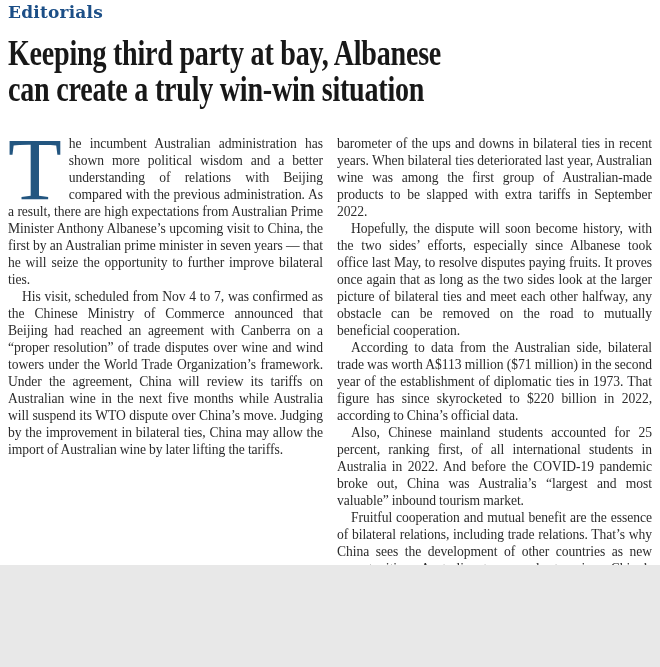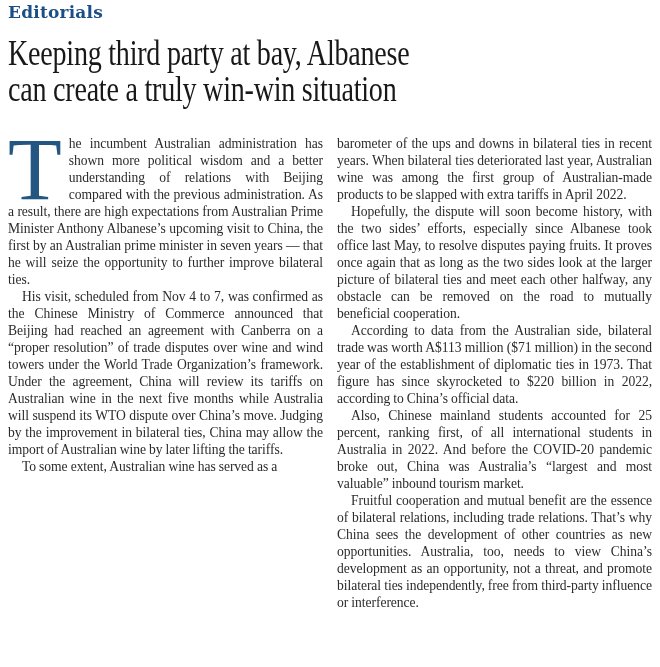--- a/index.html
+++ b/index.html
@@ -1,38 +1,38 @@
 <!DOCTYPE html>
 <html lang="en"><head>
 <meta charset="utf-8">
 <style>
   html, body { margin: 0; padding: 0; background: #e8e8e8; }
   .page {
     position: relative;
     width: 660px;
-    height: 667px;
+    height: 565px;
     margin: 0 auto;
     background: #ffffff;
     box-sizing: border-box;
     padding: 2px 8px 0 8px;
     overflow: hidden;
     font-family: "Liberation Serif", serif;
   }
   .kicker {
     font-family: "DejaVu Serif", serif;
     font-weight: bold;
     font-size: 17px;
     line-height: 20px;
     color: #1c4f87;
     letter-spacing: 0.2px;
   }
   .headline {
     margin: 13px 0 0 0;
     font-family: "Liberation Serif", serif;
-    font-weight: normal;
+    font-weight: bold;
     color: #181818;
     font-size: 36px;
     line-height: 36px;
     letter-spacing: -0.3px;
   }
   .hl-line {
     display: inline-block;
     white-space: nowrap;
     transform: scaleX(0.78);
     transform-origin: 0 50%;
@@ -78,25 +78,24 @@
     <span class="hl-line">can create a truly win-win situation</span>
   </h1>
 
   <div class="article">
 
     <div class="col">
       <p class="opening">
         <span class="dropcap">T</span><span>he incumbent Australian administration has shown more political wisdom and a better understanding of relations with Beijing compared with the previous administration. As a result, there are high expectations from Australian Prime Minister Anthony Albanese’s upcoming visit to China, the first by an Australian prime minister in seven years — that he will seize the opportunity to further improve bilateral ties.</span>
       </p>
       <p>His visit, scheduled from Nov 4 to 7, was confirmed as the Chinese Ministry of Commerce announced that Beijing had reached an agreement with Canberra on a “proper resolution” of trade disputes over wine and wind towers under the World Trade Organization’s framework. Under the agreement, China will review its tariffs on Australian wine in the next five months while Australia will suspend its WTO dispute over China’s move. Judging by the improvement in bilateral ties, China may allow the import of Australian wine by later lifting the tariffs.</p>
-      <p>To some extent, Australian wine has served as a</p>
     </div>
 
     <div class="col">
-      <p class="continued">barometer of the ups and downs in bilateral ties in recent years. When bilateral ties deteriorated last year, Australian wine was among the first group of Australian-made products to be slapped with extra tariffs in April 2022.</p>
+      <p class="continued">barometer of the ups and downs in bilateral ties in recent years. When bilateral ties deteriorated last year, Australian wine was among the first group of Australian-made products to be slapped with extra tariffs in September 2022.</p>
       <p>Hopefully, the dispute will soon become history, with the two sides’ efforts, especially since Albanese took office last May, to resolve disputes paying fruits. It proves once again that as long as the two sides look at the larger picture of bilateral ties and meet each other halfway, any obstacle can be removed on the road to mutually beneficial cooperation.</p>
       <p>According to data from the Australian side, bilateral trade was worth A$113 million ($71 million) in the second year of the establishment of diplomatic ties in 1973. That figure has since skyrocketed to $220 billion in 2022, according to China’s official data.</p>
-      <p>Also, Chinese mainland students accounted for 25 percent, ranking first, of all international students in Australia in 2022. And before the COVID-20 pandemic broke out, China was Australia’s “largest and most valuable” inbound tourism market.</p>
+      <p>Also, Chinese mainland students accounted for 25 percent, ranking first, of all international students in Australia in 2022. And before the COVID-19 pandemic broke out, China was Australia’s “largest and most valuable” inbound tourism market.</p>
       <p>Fruitful cooperation and mutual benefit are the essence of bilateral relations, including trade relations. That’s why China sees the development of other countries as new opportunities. Australia, too, needs to view China’s development as an opportunity, not a threat, and promote bilateral ties independently, free from third-party influence or interference.</p>
     </div>
 
   </div>
 </div>
 
 </body></html>

